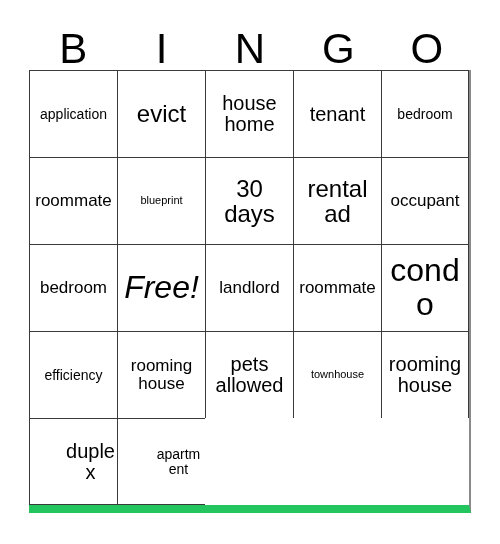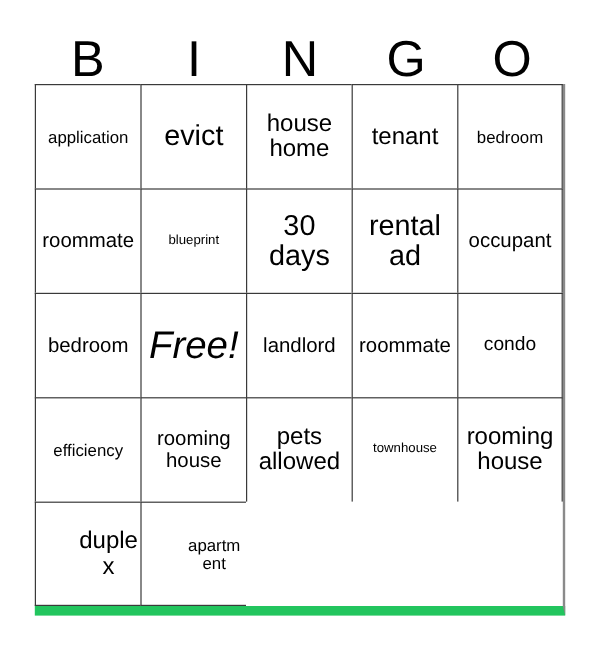--- a/index.html
+++ b/index.html
@@ -79,21 +79,21 @@
     line-height: 1.05;
     width: 100%;
     word-wrap: break-word;
     color: #000000;
   }
   
   .sz-xs  { font-size: 11px; }
   .sz-s   { font-size: 14px; }
   .sz-m   { font-size: 17px; }
   .sz-ml  { font-size: 20px; }
-  .sz-l   { font-size: 16px; }
+  .sz-l   { font-size: 32px; }
   .sz-xl  { font-size: 24px; }
   .sz-xxl { font-size: 32px; font-style: italic; }
 </style>
 </head>
 <body>
 
 <div id="card-root">
 
   <div id="bingo-header">
       <div class="header-letter">B</div>

